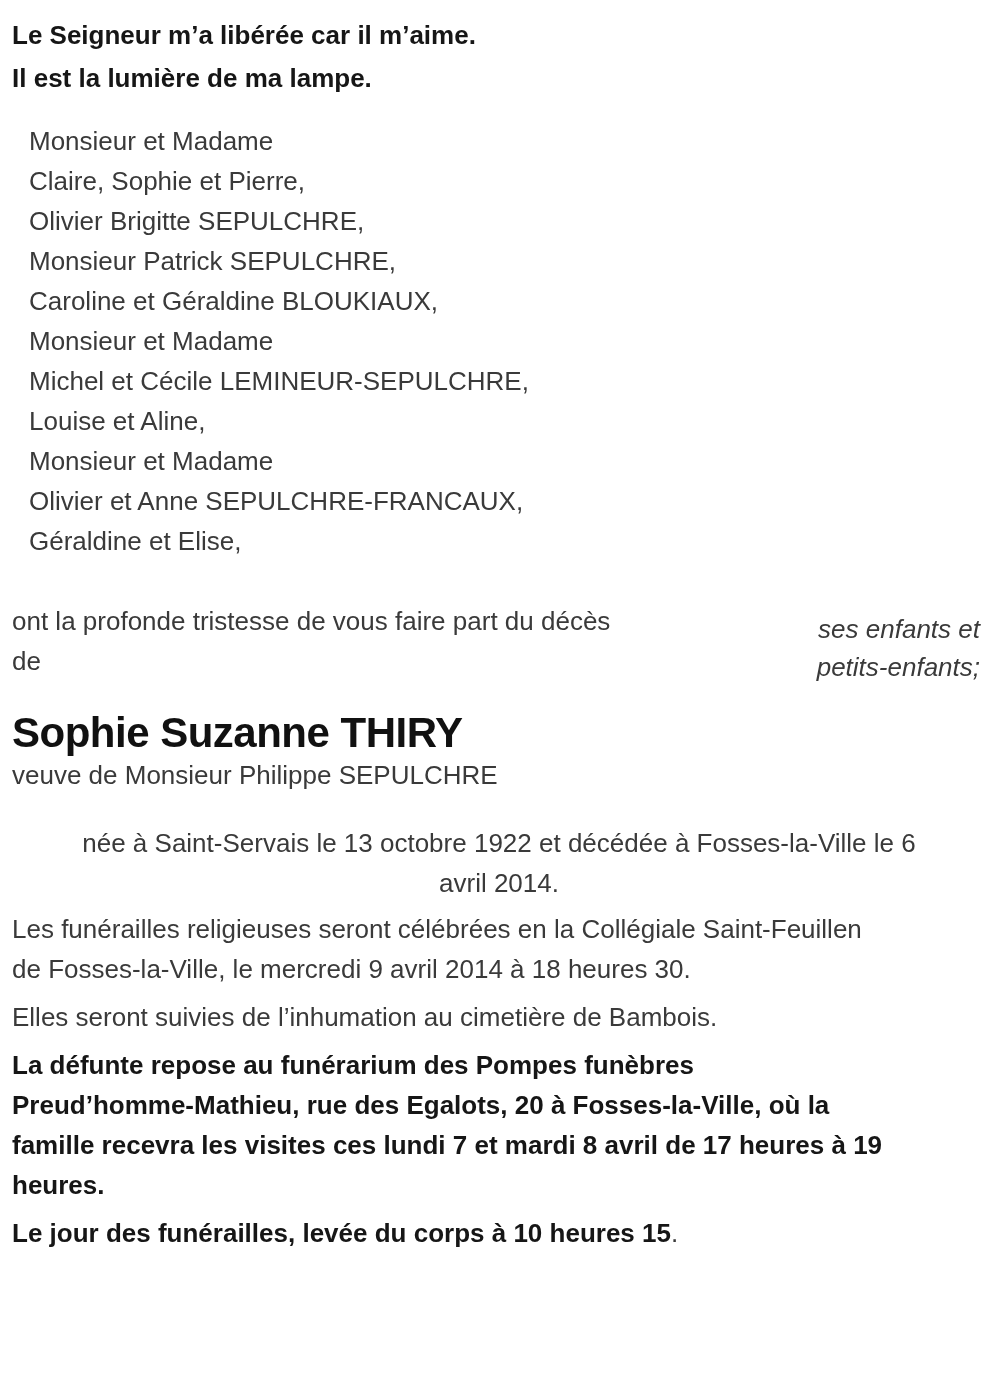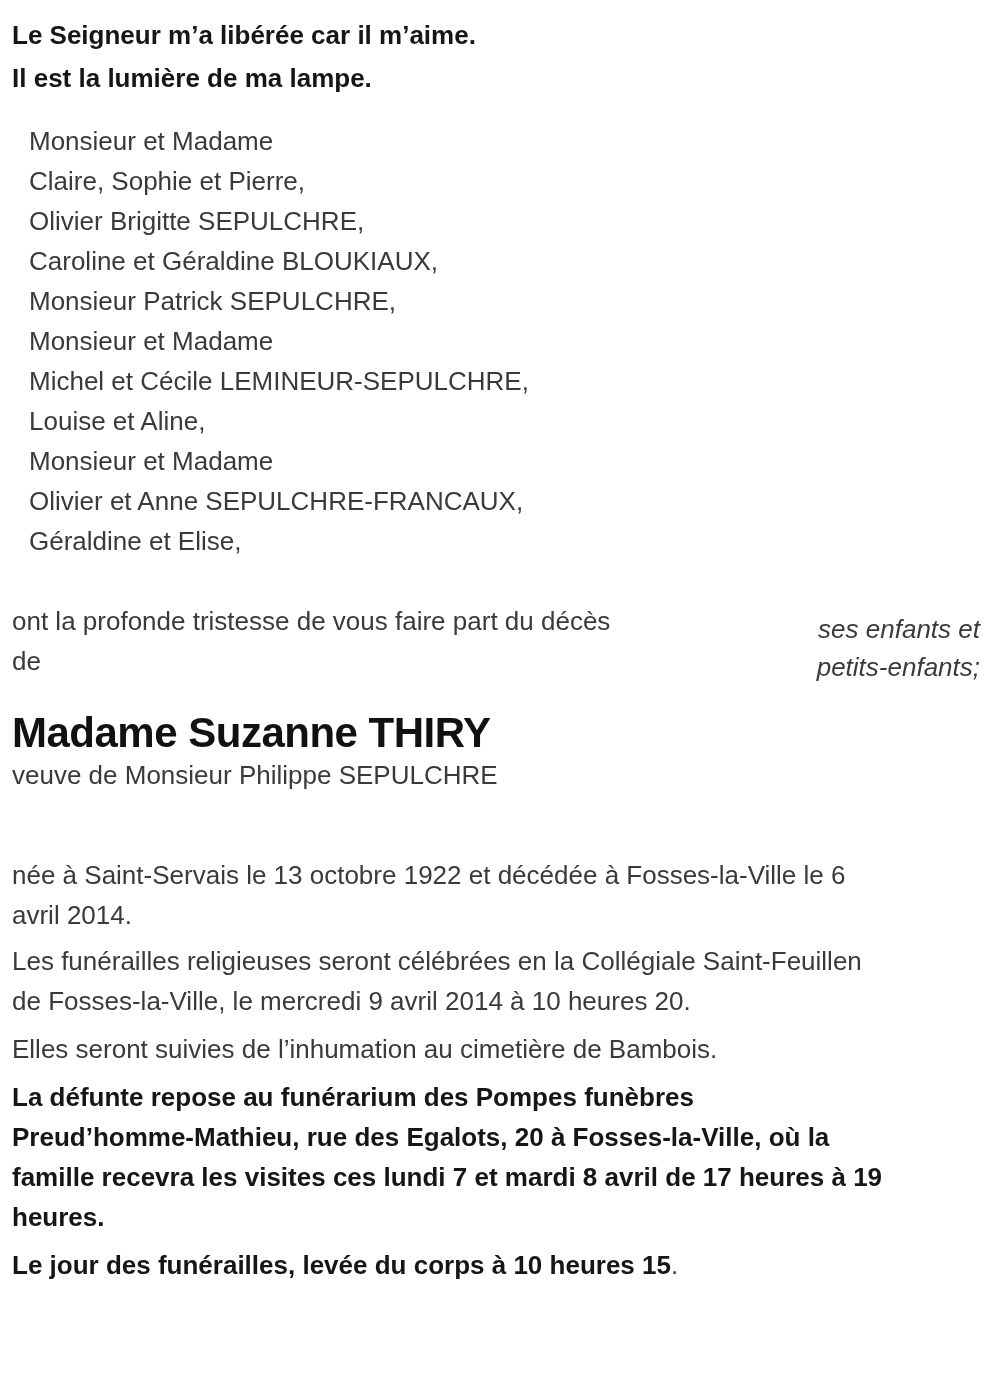--- a/index.html
+++ b/index.html
@@ -36,72 +36,72 @@
   h1.deceased-name {
     margin: 30px 0 0 0;
     font-size: 42px;
     line-height: 44px;
     font-weight: 700;
     color: #111111;
     letter-spacing: -0.5px;
   }
   .widow-line { margin: 54px 0 0 0; }
   .para { margin: 0; }
-  .m-birth   { margin-top: 60px; }
+  .m-birth   { margin-top: 28px; text-align: center; }
   .m-funeral { margin-top: 6px; }
   .m-burial  { margin-top: 8px; }
   .m-repose  { margin-top: 8px; }
   .m-levee   { margin-top: 8px; }
   .bold-para { font-weight: 700; color: #161616; }
   .levee-suffix { font-weight: 400; color: #3a3a3a; }
 </style>
 </head>
 <body>
 
 <section class="epigraph">
   <div>Le Seigneur m’a libérée car il m’aime.</div>
   <div>Il est la lumière de ma lampe.</div>
 </section>
 
 <section class="names">
   <div>Monsieur et Madame</div>
   <div>Claire, Sophie et Pierre,</div>
   <div>Olivier Brigitte SEPULCHRE,</div>
+  <div>Monsieur Patrick SEPULCHRE,</div>
   <div>Caroline et Géraldine BLOUKIAUX,</div>
-  <div>Monsieur Patrick SEPULCHRE,</div>
   <div>Monsieur et Madame</div>
   <div>Michel et Cécile LEMINEUR-SEPULCHRE,</div>
   <div>Louise et Aline,</div>
   <div>Monsieur et Madame</div>
   <div>Olivier et Anne SEPULCHRE-FRANCAUX,</div>
   <div>Géraldine et Elise,</div>
 </section>
 
 <aside class="relation-note">
   <div>ses enfants et</div>
   <div>petits-enfants;</div>
 </aside>
 
 <section class="announce">
   <div>ont la profonde tristesse de vous faire part du décès</div>
   <div>de</div>
 </section>
 
-<h1 class="deceased-name">Madame Suzanne THIRY</h1>
+<h1 class="deceased-name">Sophie Suzanne THIRY</h1>
 
 <p class="para widow-line">veuve de Monsieur Philippe SEPULCHRE</p>
 
 <section class="para m-birth">
   <div>née à Saint-Servais le 13 octobre 1922 et décédée à Fosses-la-Ville le 6</div>
   <div>avril 2014.</div>
 </section>
 
 <section class="para m-funeral">
   <div>Les funérailles religieuses seront célébrées en la Collégiale Saint-Feuillen</div>
-  <div>de Fosses-la-Ville, le mercredi 9 avril 2014 à 10 heures 20.</div>
+  <div>de Fosses-la-Ville, le mercredi 9 avril 2014 à 18 heures 30.</div>
 </section>
 
 <section class="para m-burial">
   <div>Elles seront suivies de l’inhumation au cimetière de Bambois.</div>
 </section>
 
 <section class="para m-repose bold-para">
   <div>La défunte repose au funérarium des Pompes funèbres</div>
   <div>Preud’homme-Mathieu, rue des Egalots, 20 à Fosses-la-Ville, où la</div>
   <div>famille recevra les visites ces lundi 7 et mardi 8 avril de 17 heures à 19</div>

